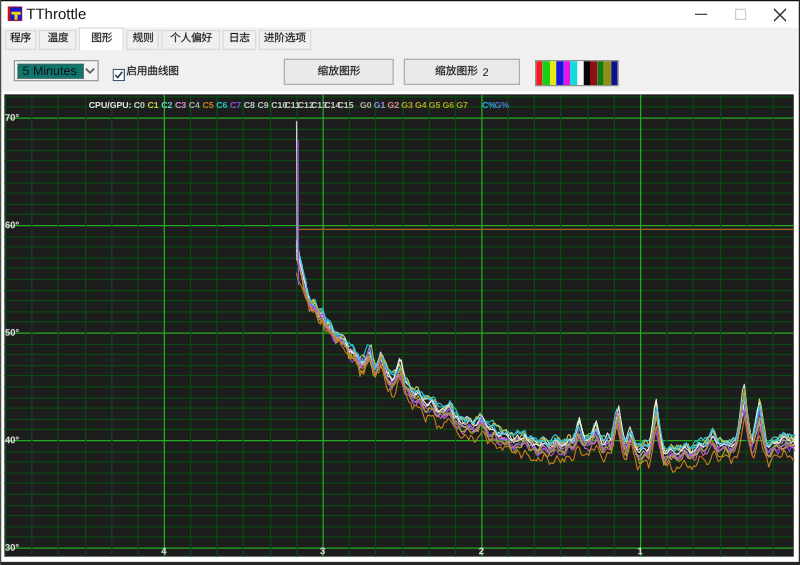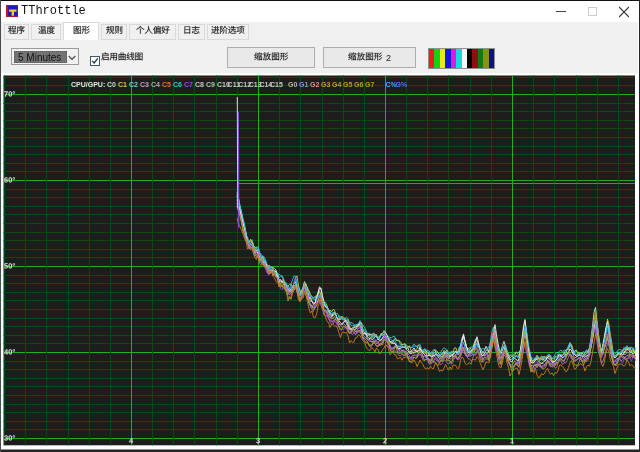--- a/index.html
+++ b/index.html
@@ -1,29 +1,29 @@
 <!DOCTYPE html>
 <html><head><meta charset="utf-8"><style>
 * { margin:0; padding:0; box-sizing:border-box; }
 html,body { width:640px; height:452px; overflow:hidden; background:#fff;
   font-family:"Liberation Sans", sans-serif; }
 #win { position:relative; width:640px; height:452px; }
 #topline { position:absolute; left:0; top:0; width:640px; height:1px; background:#111; z-index:50; }
 #leftline { position:absolute; left:0; top:0; width:1px; height:452px; background:#4a4a4a; z-index:50; }
 #rightline { position:absolute; left:638.5px; top:0; width:1.5px; height:452px; background:#242424; z-index:50; }
 #title { position:absolute; left:1px; top:1px; width:637px; height:21px; background:#fff; }
-#title .txt { position:absolute; left:20px; top:3px; font-size:12px; color:#111;font-family:Liberation Mono, monospace; }
+#title .txt { position:absolute; left:20px; top:3px; font-size:12px; color:#111; }
 .cap { position:absolute; top:0; height:21px; width:30px; text-align:center; }
 #tabbar { position:absolute; left:1px; top:22px; width:637px; height:18px; background:#f0f0f0; }
 .tab { position:absolute; }
 .tab .tc { position:absolute; left:0; right:0; top:calc(50% - 1px); transform:translateY(-50%); display:flex; justify-content:center; }
 #toolbar { position:absolute; left:1px; top:40px; width:637px; height:33px; background:#f0f0f0; }
 #combo { position:absolute; left:10px; top:8px; width:68px; height:17px; background:#f2f2f2;
   border:1px solid #9a9a9a; font-size:10px; color:#111; }
-#combo .cf { position:absolute; left:2px; top:1.5px; width:53px; height:12.5px; background:#737373;
+#combo .cf { position:absolute; left:2px; top:1.5px; width:53px; height:12.5px; background:#0f766e;
   border:1px dotted #5a5a5a; }
 #combo .ct { position:absolute; left:3px; top:0.5px; }
 #combo .ca { position:absolute; right:2px; top:3px; }
 #chk { position:absolute; left:88.5px; top:11.5px; width:10px; height:10px; }
 #chklbl { position:absolute; left:100px; top:12px; }
 .btn { position:absolute; top:7px; height:21px; background:#e9e9e9; border:1px solid #adadad;
   display:flex; align-items:center; justify-content:center; }
 #strip { position:absolute; left:427px; top:8px; width:67px; height:21px; display:flex;
   border:1px solid #909090; }
 </style></head><body>

